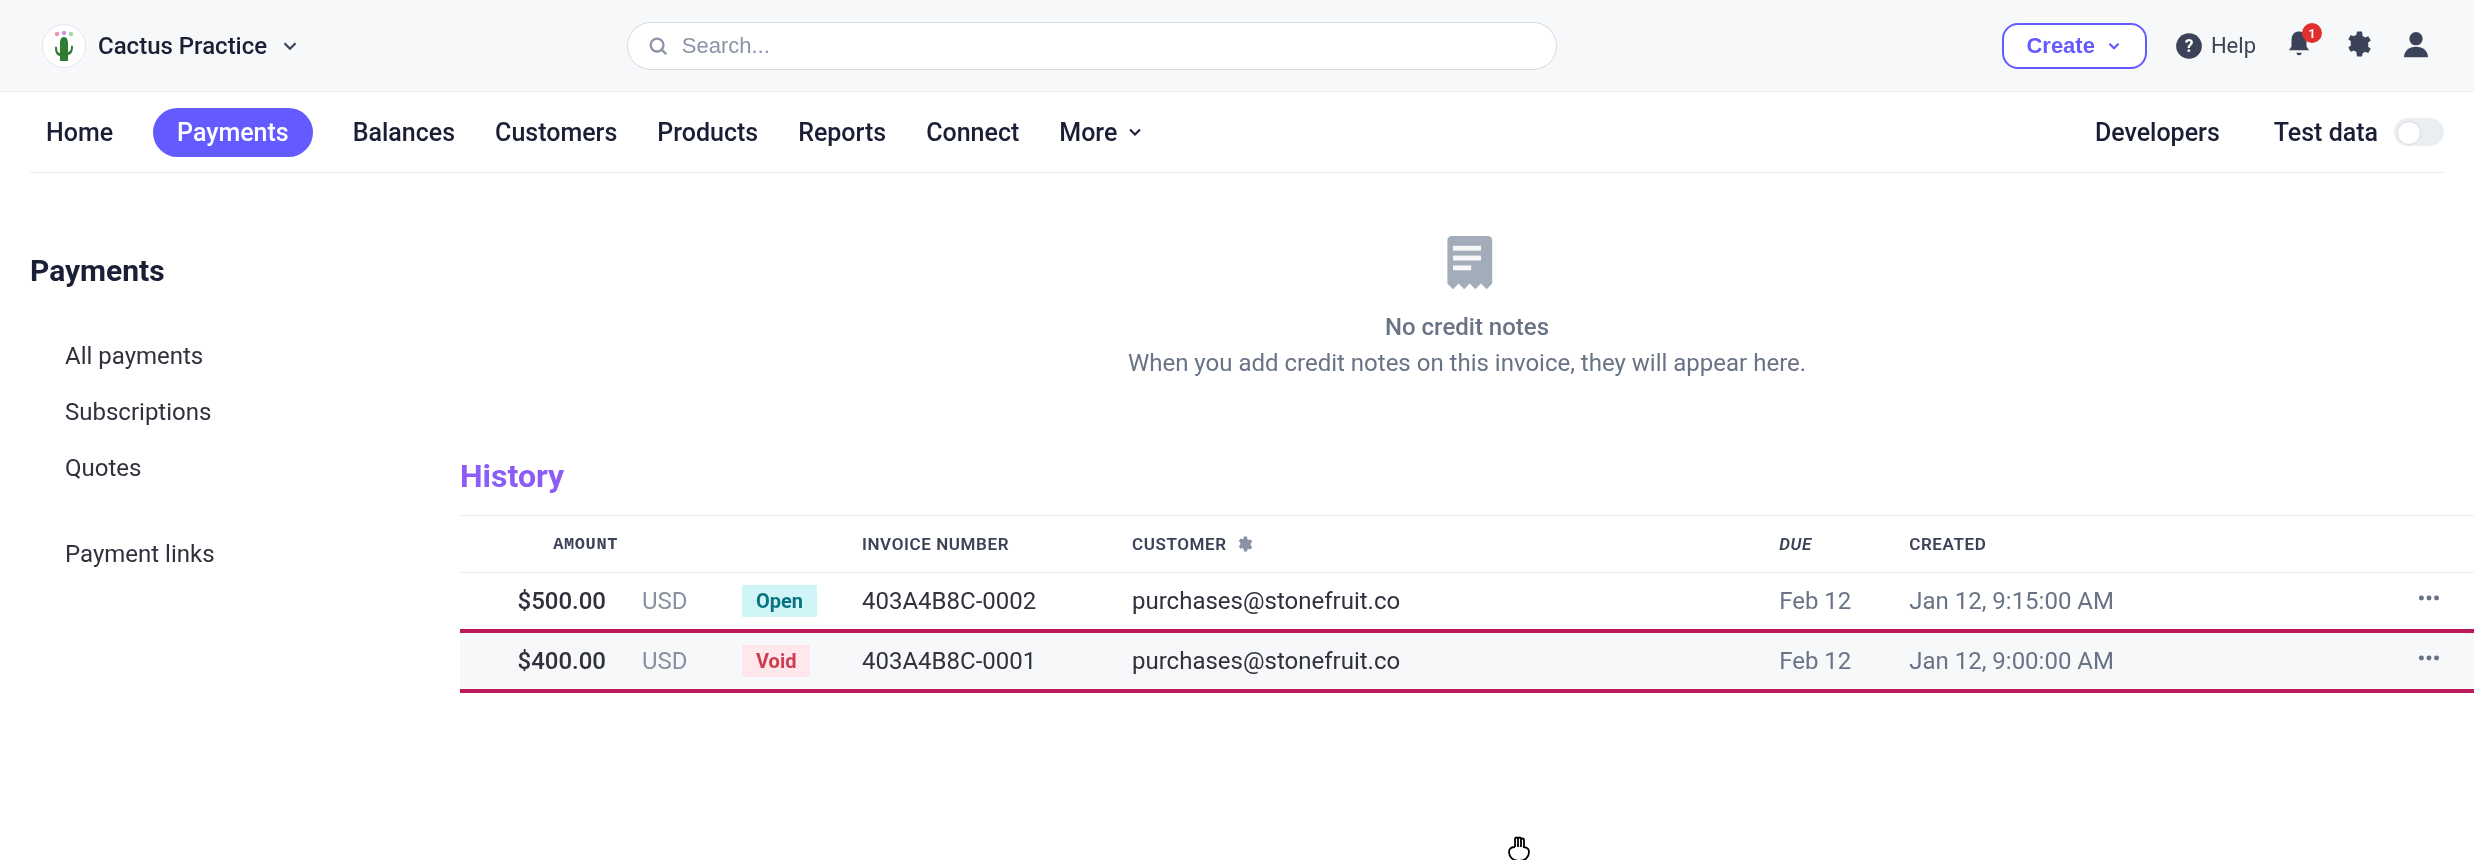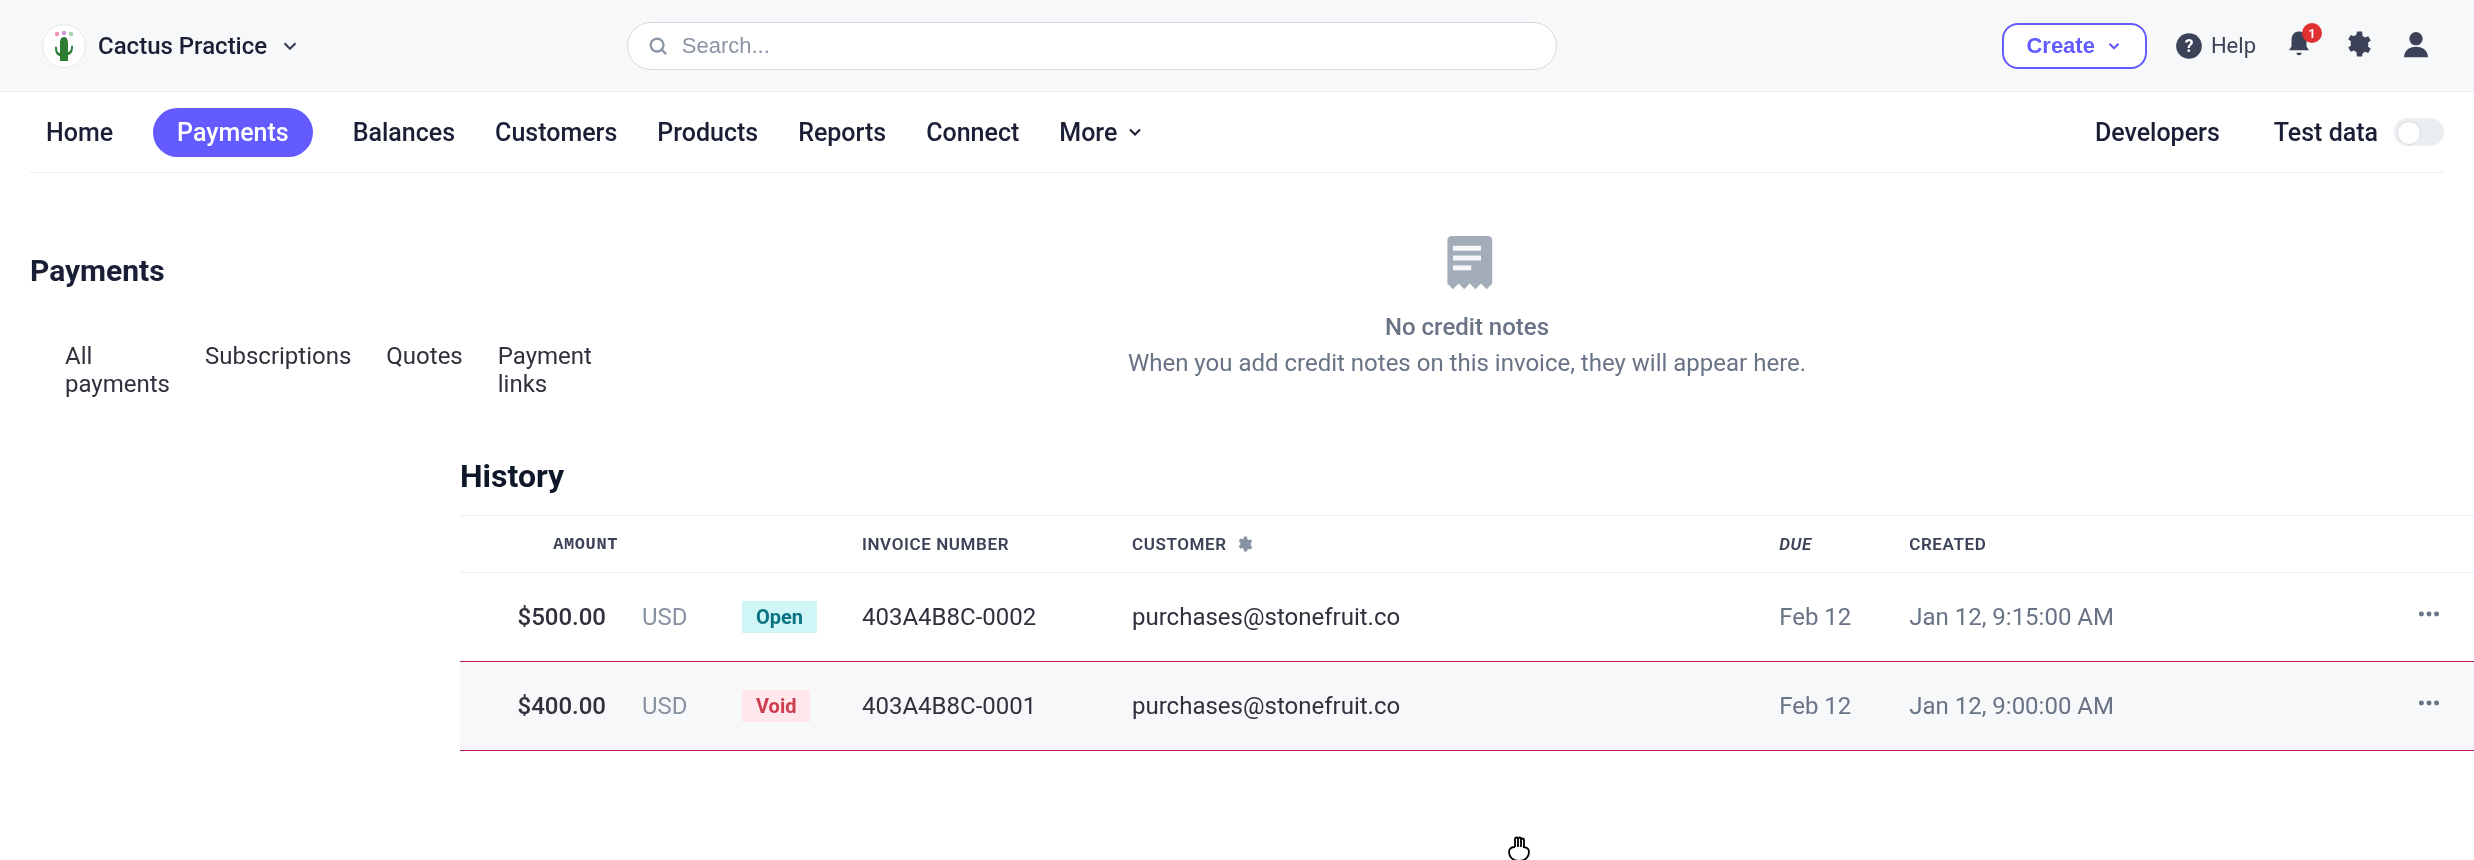--- a/index.html
+++ b/index.html
@@ -29,36 +29,36 @@
     .nav-right { margin-left: auto; display: flex; align-items: center; gap: 54px; }
     .nav-right-item { font-size: 25px; font-weight: 500; color: #1a1f36; cursor: pointer; }
     .toggle { width: 50px; height: 28px; background: #ebeef1; border-radius: 14px; position: relative; cursor: pointer; }
     .toggle::after { content: ''; position: absolute; left: 3px; top: 3px; width: 22px; height: 22px; background: #fff; border-radius: 50%; border: 1px solid #d5dbe1; }
     .nav-divider { height: 1px; background: #ebeef1; margin: 0 30px; }
 
     
     .main { display: flex; padding: 0; }
     .sidebar { width: 420px; padding: 80px 0 0 30px; }
     .sidebar-title { font-size: 30px; font-weight: 700; color: #1a1f36; margin-bottom: 40px; }
-    .sidebar-list { display: flex; flex-direction: row; }
+    .sidebar-list { display: flex; flex-direction: column; }
     .sidebar-item { font-size: 24px; color: #30313d; padding: 14px 0 14px 32px; cursor: pointer; border-left: 3px solid transparent; }
     .sidebar-item.active { color: #635bff; border-left: 3px solid #635bff; }
     .sidebar-gap { height: 30px; }
 
     .content { flex: 1; padding: 20px 0 0 40px; }
     .empty-state { display: flex; flex-direction: column; align-items: center; padding: 40px 0 50px; }
     .empty-icon { color: #a3acb9; margin-bottom: 18px; }
     .empty-title { font-size: 24px; color: #697386; font-weight: 500; margin-bottom: 8px; }
     .empty-sub { font-size: 24px; color: #697386; }
 
-    .history-title { font-size: 32px; font-weight: 700; color: #0f172a; margin: 30px 0 20px; }
+    .history-title { font-size: 32px; font-weight: 700; color: #8b5cf6; margin: 30px 0 20px; }
 
     table { width: 100%; border-collapse: collapse; }
     thead th { text-align: left; font-size: 17px; font-weight: 600; letter-spacing: 0.6px; color: #3c4257; padding: 18px 12px; border-top: 1px solid #ebeef1; border-bottom: 1px solid #ebeef1; text-transform: uppercase; }
-    tbody td { font-size: 24px; color: #30313d; padding: 28px 12px; border-bottom: 1px solid #be185d; }
+    tbody td { font-size: 24px; color: #30313d; padding: 12px 12px; border-bottom: 4px solid #be185d; }
     tbody tr:last-child { background: #f7f8fa; }
     .amount-cell { font-weight: 500; text-align: right; padding-right: 24px; }
     .currency { color: #8792a2; }
     .status-badge { display: inline-block; padding: 4px 14px; border-radius: 0; font-size: 20px; font-weight: 700; }
     .status-open { background: #cff5f6; color: #0a7383; }
     .status-void { background: #ffe7eb; color: #cd3d4e; }
     .muted { color: #697386; }
     .row-actions { color: #697386; cursor: pointer; }
 
     th.col-amount { text-align: right; padding-left: 40px; font-family: Liberation Mono, monospace; }

